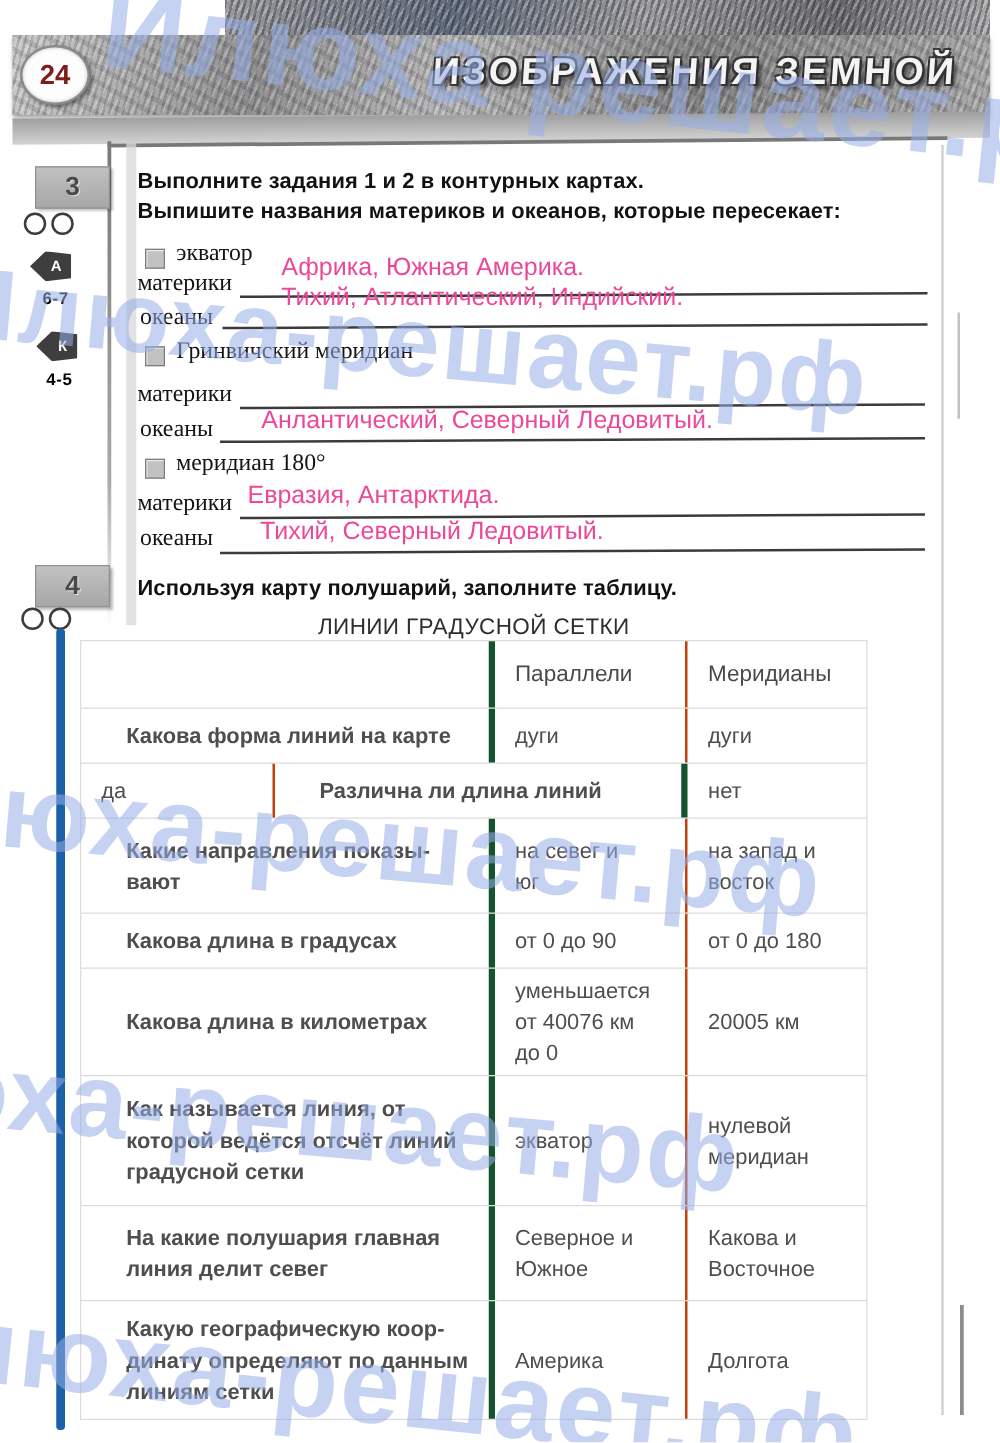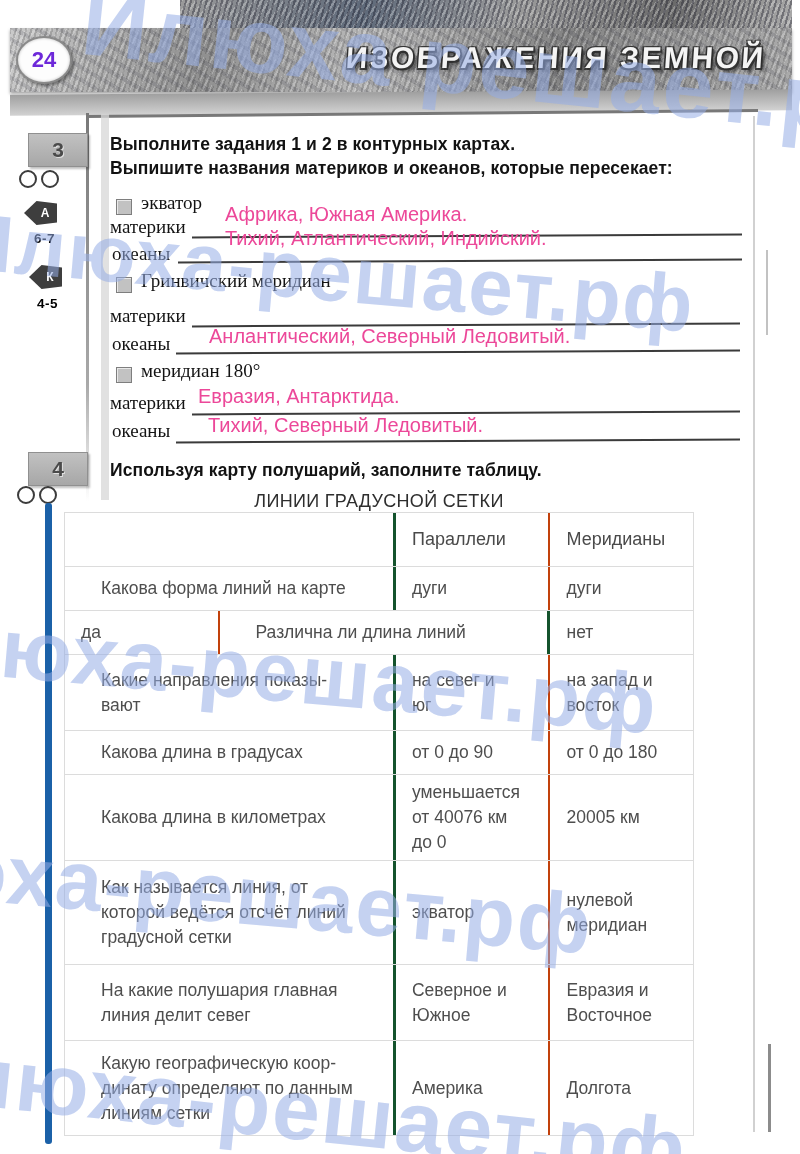--- a/index.html
+++ b/index.html
@@ -22,21 +22,21 @@
     box-shadow:0 2px 3px rgba(0,0,0,.35);}
   .header-title{position:absolute;right:26px;top:13px;font-size:30px;font-weight:bold;
     color:#f4f4f4;letter-spacing:2.5px;transform:skewX(-4deg);white-space:nowrap;
     text-shadow:2px 2px 0 rgba(45,45,45,.9), -1.5px -1.5px 0 rgba(45,45,45,.85),
       1.5px -1.5px 0 rgba(45,45,45,.85), -1.5px 1.5px 0 rgba(45,45,45,.85),
       4px 4px 3px rgba(0,0,0,.45);}
   .sub-band{left:10px;top:92px;width:782px;height:21px;
     background:linear-gradient(#9f9f9f,#d2d2d2);transform:skewY(-.4deg);}
   .page-circle{left:16px;top:36px;width:52px;height:44px;border-radius:50%;
     background:#fdfdfd;border:2px solid #8a8a8a;box-shadow:2px 2px 3px rgba(0,0,0,.4), inset 0 0 3px #bbb;
-    font-size:22px;font-weight:bold;color:#6d28d9;text-align:center;line-height:44px;z-index:3;}
+    font-size:22px;font-weight:bold;color:#7f1d1d;text-align:center;line-height:44px;z-index:3;}
 
   
   .sheet-top{left:86px;top:112px;width:672px;height:3px;background:#787878;transform:rotate(-.5deg);}
   .sheet-left{left:86px;top:113px;width:3px;height:388px;
     background:linear-gradient(#787878,#a9a9a9 70%,rgba(169,169,169,0));}
   .margin-strip{left:101px;top:114px;width:8px;height:386px;background:#d7d7d7;opacity:.75;}
   .scan-right{left:753px;top:116px;width:2px;height:1016px;background:#bdbdbd;opacity:.7;}
   .scan-right2{left:768px;top:1044px;width:3px;height:88px;background:#6f6f6f;opacity:.8;}
   .scan-right3{left:766px;top:250px;width:2px;height:85px;background:#c2c2c2;}
 
@@ -100,21 +100,21 @@
   .trow:nth-child(2){height:44px;}
   .trow:nth-child(3){height:44px;}
   .trow:nth-child(4){height:76px;}
   .trow:nth-child(5){height:44px;}
   .trow:nth-child(6){height:86px;}
   .trow:nth-child(7){height:104px;}
   .trow:nth-child(8){height:76px;}
   .trow:nth-child(9){height:94px;}
   .tcell{box-sizing:border-box;display:flex;align-items:center;white-space:pre-line;
     color:#4e4e4e;font-size:17.5px;line-height:25px;}
-  .tc1{width:332px;padding-left:36px;padding-right:14px;border-right:3px solid #14532d;}
+  .tc1{width:332px;padding-left:36px;padding-right:14px;border-right:5px solid #14532d;font-weight:bold;}
   .tc2{width:155px;padding-left:16px;padding-right:6px;border-right:2px solid #c2410c;}
   .tc3{width:143px;padding-left:16px;padding-right:4px;}
   .thead .tcell{font-size:18px;color:#4a4a4a;}
 
   
   .wm{position:absolute;font-weight:bold;color:rgba(150,173,230,.55);letter-spacing:2px;
     white-space:nowrap;z-index:40;pointer-events:none;transform-origin:left top;}
   .wm1{left:88px;top:-30px;font-size:92px;transform:rotate(6deg);}
   .wm2{left:-40px;top:195px;font-size:80px;transform:rotate(5deg);}
   .wm3{left:-50px;top:595px;font-size:84px;transform:rotate(5deg);}
@@ -231,21 +231,21 @@
 градусной сетки</div>
       <div class="tcell tc2">экватор</div>
       <div class="tcell tc3">нулевой
 меридиан</div>
     </div>
     <div class="trow">
       <div class="tcell tc1">На какие полушария главная
 линия делит севег</div>
       <div class="tcell tc2">Северное и
 Южное</div>
-      <div class="tcell tc3">Евразия и
+      <div class="tcell tc3">Какова и
 Восточное</div>
     </div>
     <div class="trow">
       <div class="tcell tc1">Какую географическую коор-
 динату определяют по данным
 линиям сетки</div>
       <div class="tcell tc2">Америка</div>
       <div class="tcell tc3">Долгота</div>
     </div>
   </div>

